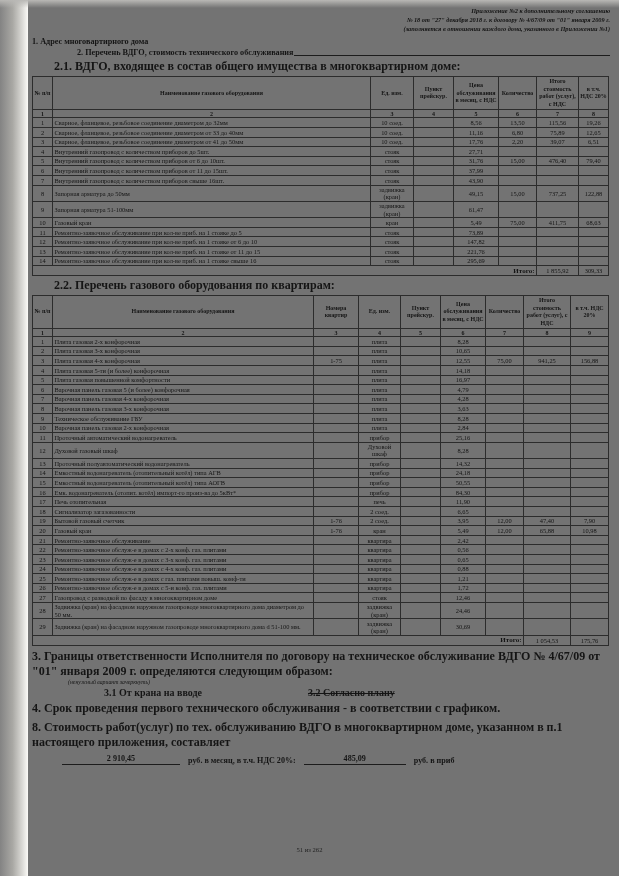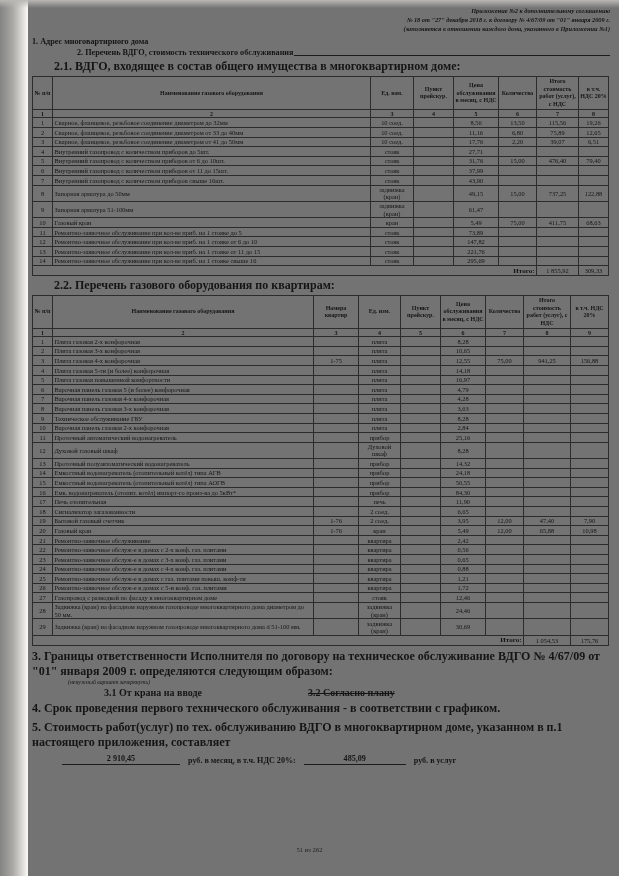--- a/index.html
+++ b/index.html
@@ -637,23 +637,23 @@
       </tfoot>
     </table>
 
     <div class="p">3. Границы ответственности Исполнителя по договору на техническое обслуживание ВДГО № 4/67/09 от "01" января 2009 г. определяются следующим образом:</div>
     <div class="p3-note">(ненужный вариант зачеркнуть)</div>
     <div class="sub31">
       <span>3.1 От крана на вводе</span>
       <span class="opt2 strike">3.2 Согласно плану</span>
     </div>
     <div class="p">4. Срок проведения первого технического обслуживания - в соответствии с графиком.</div>
-    <div class="p">5. Стоимость работ(услуг) по тех. обслуживанию ВДГО в многоквартирном доме, указанном в п.1 настоящего приложения, составляет</div>
+    <div class="p">8. Стоимость работ(услуг) по тех. обслуживанию ВДГО в многоквартирном доме, указанном в п.1 настоящего приложения, составляет</div>
     <div class="amount-row">
       <span class="blank a1">2 910,45</span>
       <span class="t">руб. в месяц, в т.ч. НДС 20%:</span>
       <span class="blank a2">485,09</span>
-      <span class="t">руб. в услуг</span>
+      <span class="t">руб. в приб</span>
     </div>
   </div>
 
   <div class="pagenum">51 из 262</div>
 </div>
 
 </body></html>

